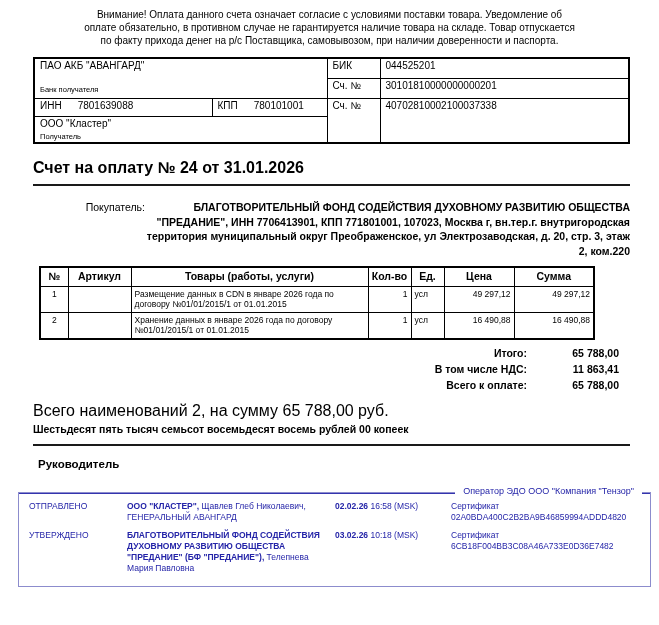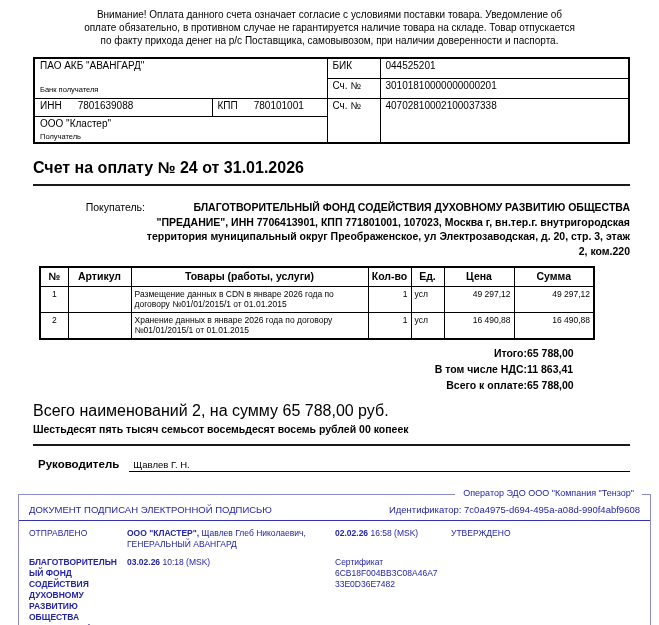--- a/index.html
+++ b/index.html
@@ -50,21 +50,21 @@
   .c-sum  { width:80px; }
   td.c-num { text-align:center; }
   td.c-qty, td.c-price, td.c-sum { text-align:right; }
   tr.row1 td { height:26px; }
   tr.row2 td { height:23px; }
 
   
   .totals { margin:7px 40px 0 0; }
   .totals-row { display:flex; justify-content:flex-end; align-items:baseline;
     font-size:10.5px; font-weight:bold; height:16px; }
-  .t-value { width:92px; }
+  .t-value { width:92px; text-align:right; }
 
   .sum-line  { margin:7px 16px 0 33px; font-size:16px; }
   .words-line{ margin:3px 0 0 33px; font-size:10.5px; font-weight:bold; }
   .rule2 { border-top:2px solid #1a1a1a; margin:9px 29px 0 33px; }
 
   
   .sig-row { display:flex; align-items:baseline; margin:12px 29px 0 38px; }
   .sig-role { font-size:11.5px; font-weight:bold; white-space:nowrap; }
   .sig-line { flex:1; border-bottom:1px solid #000; margin-left:10px;
     font-size:9.5px; padding:0 0 1px 4px; }
@@ -190,38 +190,34 @@
       <span class="t-value">65 788,00</span>
     </div>
   </div>
 
   <p class="sum-line">Всего наименований 2, на сумму 65 788,00 руб.</p>
   <p class="words-line">Шестьдесят пять тысяч семьсот восемьдесят восемь рублей 00 копеек</p>
   <div class="rule2"></div>
 
   <div class="sig-row">
     <span class="sig-role">Руководитель</span>
-    <span class="sig-line"><span>Щавлев Г. Н.</span></span>
   </div>
 
   <div class="esign">
     <div class="esign-legend">Оператор ЭДО ООО "Компания "Тензор"</div>
-    <div class="esign-head">
-      <span>ДОКУМЕНТ ПОДПИСАН ЭЛЕКТРОННОЙ ПОДПИСЬЮ</span>
-      <span>Идентификатор: 7c0a4975-d694-495a-a08d-990f4abf9608</span>
-    </div>
     <div class="esign-sep"></div>
     <div class="esign-grid">
       <div>ОТПРАВЛЕНО</div>
       <div class="cellwrap">
         <span class="e-bold">ООО "КЛАСТЕР",</span><span> Щавлев Глеб Николаевич, ГЕНЕРАЛЬНЫЙ АВАНГАРД</span>
       </div>
       <div>
         <span class="e-bold">02.02.26</span><span> 16:58 (MSK)</span>
       </div>
+      <div class="cellwrap">Сертификат 02A0BDA400C2B2BA9B46859994ADDD4820</div>
 
       <div>УТВЕРЖДЕНО</div>
       <div class="cellwrap">
         <span class="e-bold">БЛАГОТВОРИТЕЛЬНЫЙ ФОНД СОДЕЙСТВИЯ ДУХОВНОМУ РАЗВИТИЮ ОБЩЕСТВА "ПРЕДАНИЕ" (БФ "ПРЕДАНИЕ"),</span><span> Телепнева Мария Павловна</span>
         
       </div>
       <div>
         <span class="e-bold">03.02.26</span><span> 10:18 (MSK)</span>
       </div>
       <div class="cellwrap">Сертификат 6CB18F004BB3C08A46A733E0D36E7482</div>

